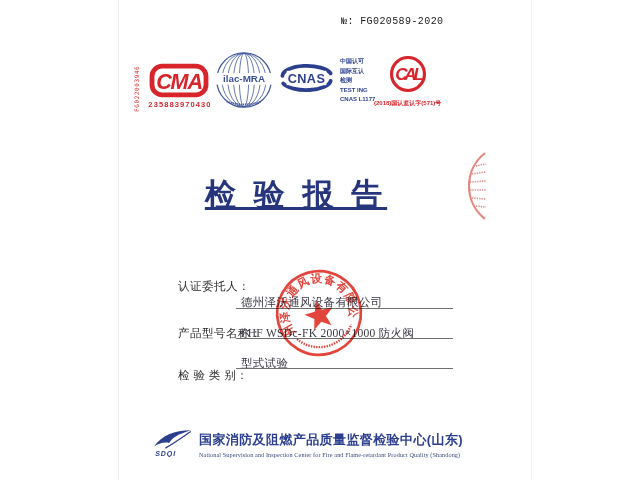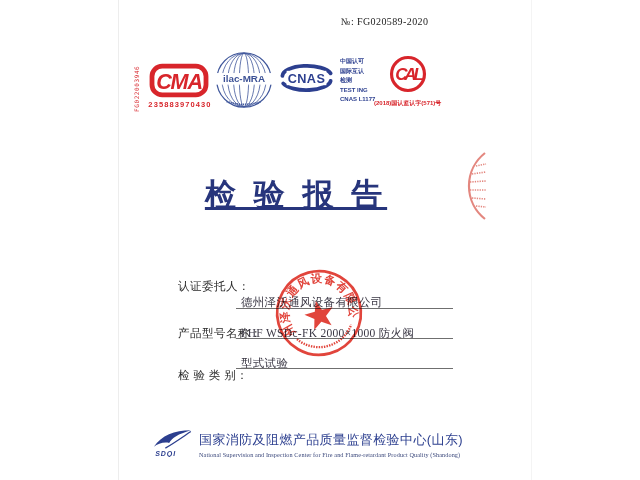--- a/index.html
+++ b/index.html
@@ -3,21 +3,21 @@
 <meta charset="utf-8">
 <style>
   html,body{margin:0;padding:0;}
   body{width:640px;height:480px;background:#ffffff;overflow:hidden;
        font-family:"Liberation Serif", serif;}
   .page{position:absolute;left:0;top:0;width:640px;height:480px;background:#ffffff;}
   .edge{position:absolute;top:0;width:1px;height:480px;background:#ededed;}
   .edge.right{background:#f4f4f4;}
 
   .report-no{position:absolute;left:341px;top:16px;font-size:10px;color:#222;
-             letter-spacing:.4px;font-family:Liberation Serif, serif;}
+             letter-spacing:.4px;font-family:Liberation Mono, monospace;}
 
   .side-code{position:absolute;left:133px;top:46px;height:66px;
              writing-mode:vertical-rl;transform:rotate(180deg);
              font-size:6px;color:#d8252b;letter-spacing:.6px;
              font-family:"DejaVu Sans Mono", monospace;}
 
   .cma-box{position:absolute;left:149px;top:62px;width:60px;height:37px;}
   .cma-number{position:absolute;left:145px;top:100px;width:70px;text-align:center;
               font-size:7.5px;font-weight:bold;color:#d8252b;letter-spacing:1.1px;
               font-family:"Liberation Sans", sans-serif;}
@@ -39,21 +39,21 @@
             word-spacing:7px;}
 
   .field-label{position:absolute;left:178px;font-size:11.5px;color:#2b2b2b;letter-spacing:.5px;}
   .field-value{position:absolute;left:241px;font-size:11.5px;color:#3a3744;letter-spacing:.3px;}
   .field-line{position:absolute;left:236px;width:217px;height:1px;background:#6f6f6f;}
 
   .seal{position:absolute;left:274px;top:268px;width:90px;height:90px;
         transform:rotate(-15deg);opacity:.92;mix-blend-mode:multiply;}
 
   .footer-logo{position:absolute;left:151px;top:429px;width:44px;height:28px;}
-  .footer-cn{position:absolute;left:199px;top:431px;font-size:13px;font-weight:normal;
+  .footer-cn{position:absolute;left:199px;top:431px;font-size:13px;font-weight:bold;
              color:#2c3f8f;letter-spacing:.4px;
              font-family:"Liberation Sans", sans-serif;}
   .footer-en{position:absolute;left:199px;top:451px;font-size:6.2px;color:#3c497c;
              letter-spacing:.1px;}
 </style>
 </head>
 <body>
 
 <div class="page">
   <div class="edge" style="left:118px"></div>

